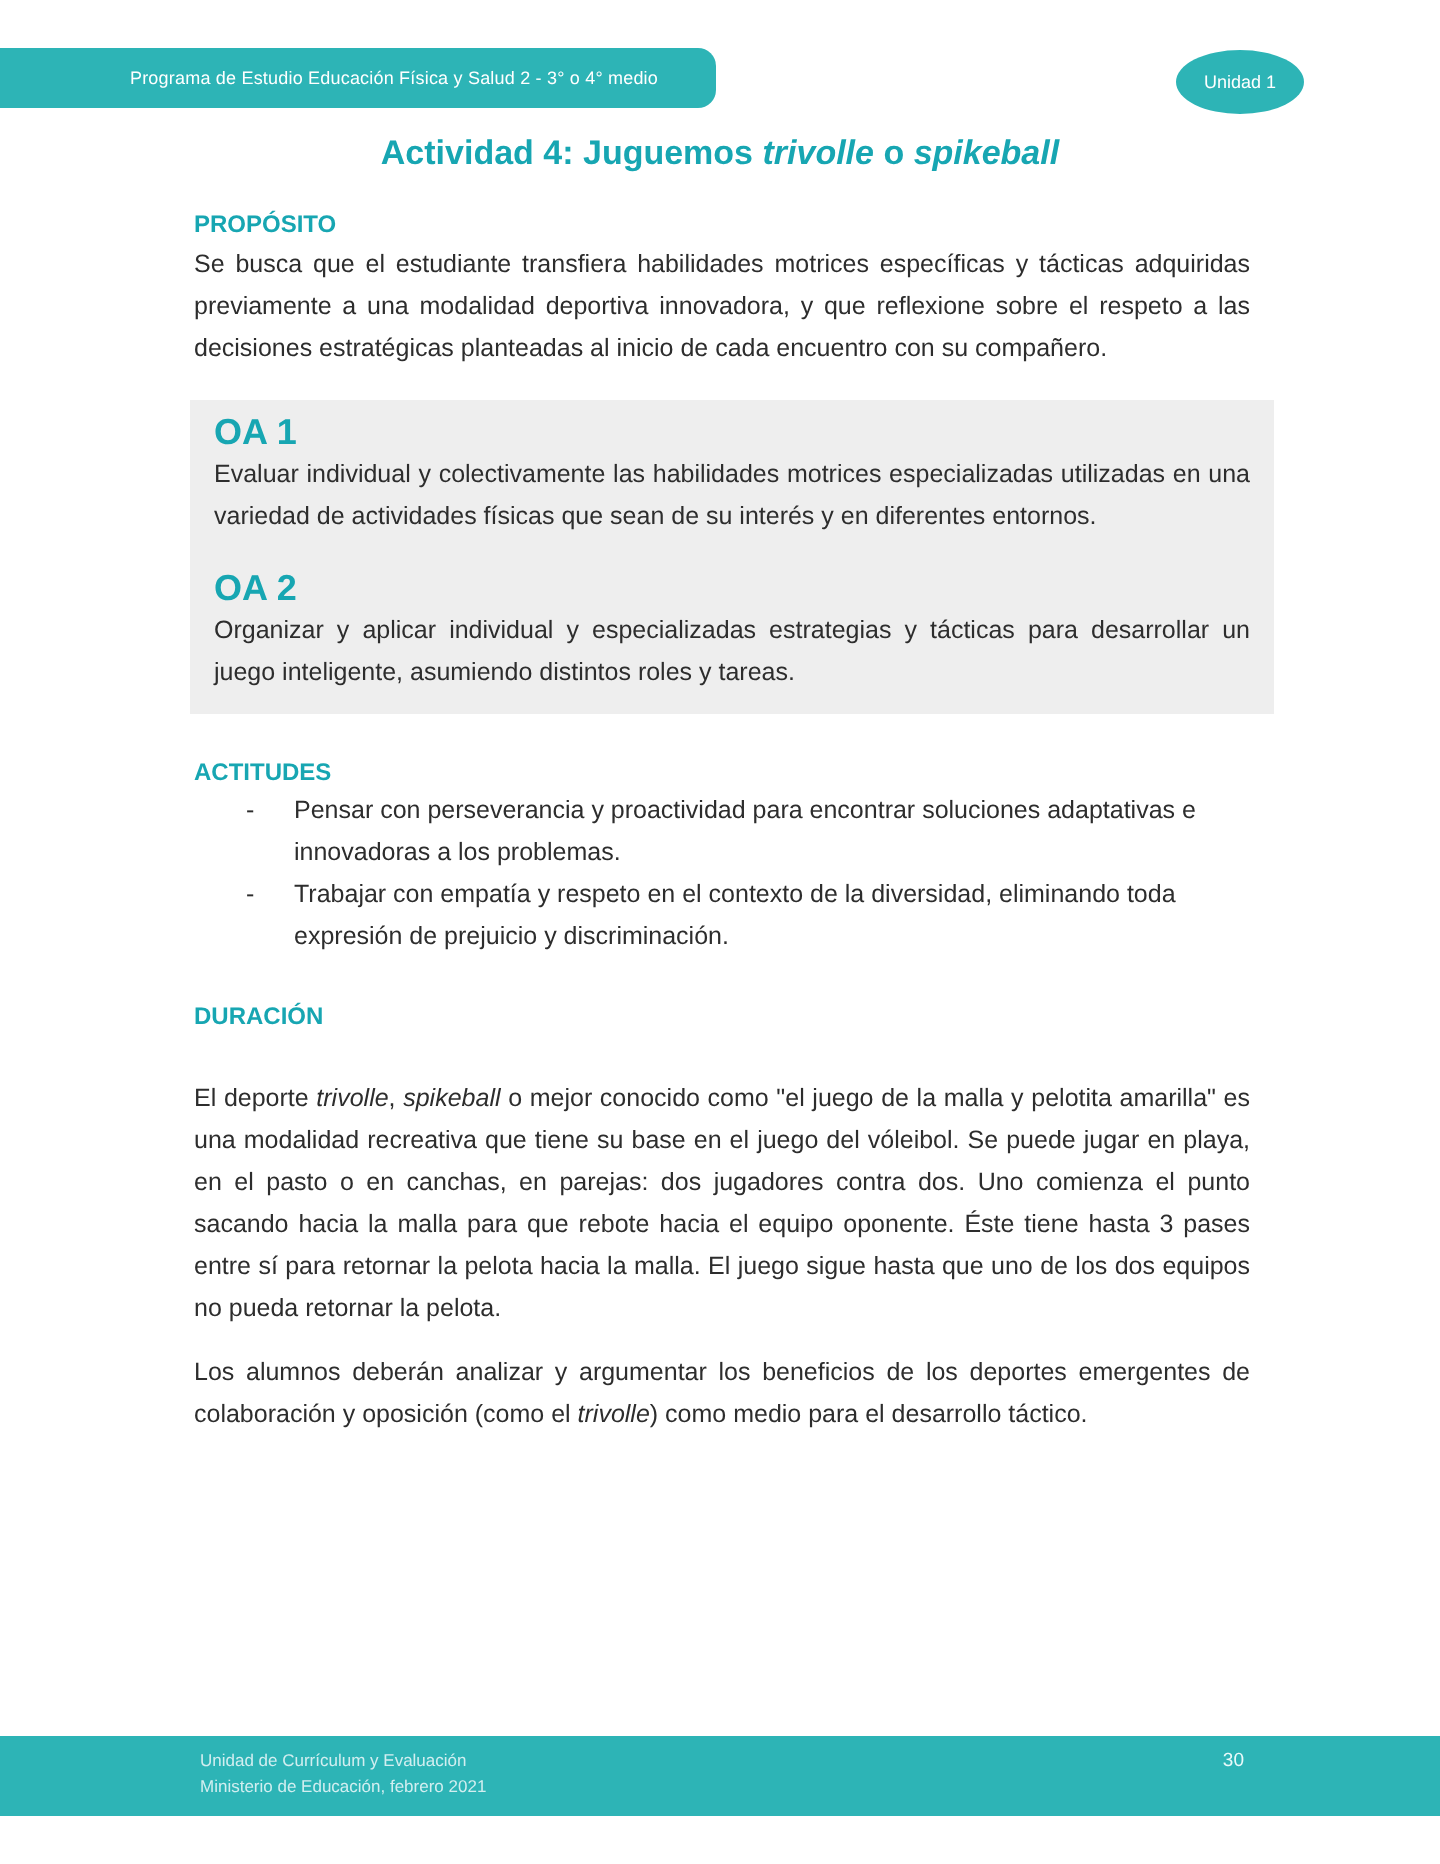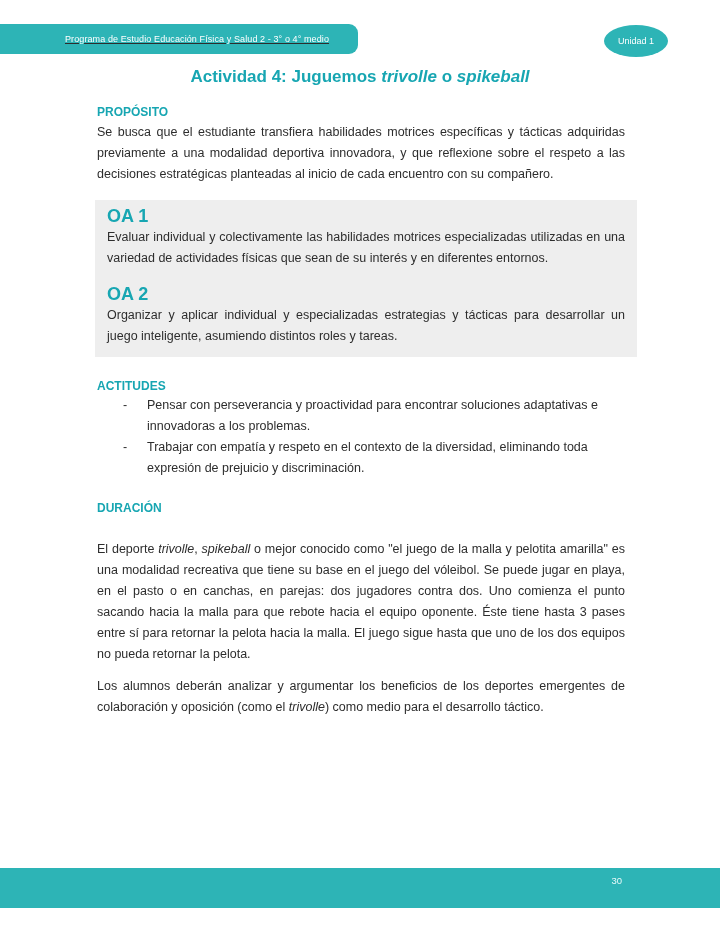--- a/index.html
+++ b/index.html
@@ -19,27 +19,26 @@
     font-family:"Liberation Sans", sans-serif;
     color:var(--text);
   }
   .header-bar{
     position:absolute;left:0;top:24px;
     width:358px;height:30px;
     background:var(--teal);
     border-radius:0 9px 9px 0;
     display:flex;align-items:center;justify-content:center;
     padding-left:36px;
-    text-decoration:underline;
   }
   .header-bar .bar-label{
     color:#ffffff;font-size:9px;letter-spacing:.1px;white-space:nowrap;
   }
   .unit-badge{
-    position:absolute;left:604px;top:25px;
+    position:absolute;left:588px;top:25px;
     width:64px;height:32px;
     background:var(--teal);
     border-radius:50%;
     display:flex;align-items:center;justify-content:center;
     color:#ffffff;font-size:9px;
   }
   .doc-title{
     margin:0;
     padding-top:66px;
     text-align:center;
@@ -163,16 +162,20 @@
 
     <div class="section-gap"></div>
 
     <p class="para"><span>El deporte </span><i>trivolle</i><span>, </span><i>spikeball</i><span> o mejor conocido como "el juego de la malla y pelotita amarilla" es una modalidad recreativa que tiene su base en el juego del vóleibol. Se puede jugar en playa, en el pasto o en canchas, en parejas: dos jugadores contra dos. Uno comienza el punto sacando hacia la malla para que rebote hacia el equipo oponente. Éste tiene hasta 3 pases entre sí para retornar la pelota hacia la malla. El juego sigue hasta que uno de los dos equipos no pueda retornar la pelota.</span></p>
     <div class="small-gap"></div>
     <p class="para"><span>Los alumnos deberán analizar y argumentar los beneficios de los deportes emergentes de colaboración y oposición (como el </span><i>trivolle</i><span>) como medio para el desarrollo táctico.</span></p>
 
   </div>
 
   <div class="footer-band">
+    <div class="footer-left">
+      <div>Unidad de Currículum y Evaluación</div>
+      <div>Ministerio de Educación, febrero 2021</div>
+    </div>
     <div class="footer-page">30</div>
   </div>
 
 </div>
 
 </body></html>

